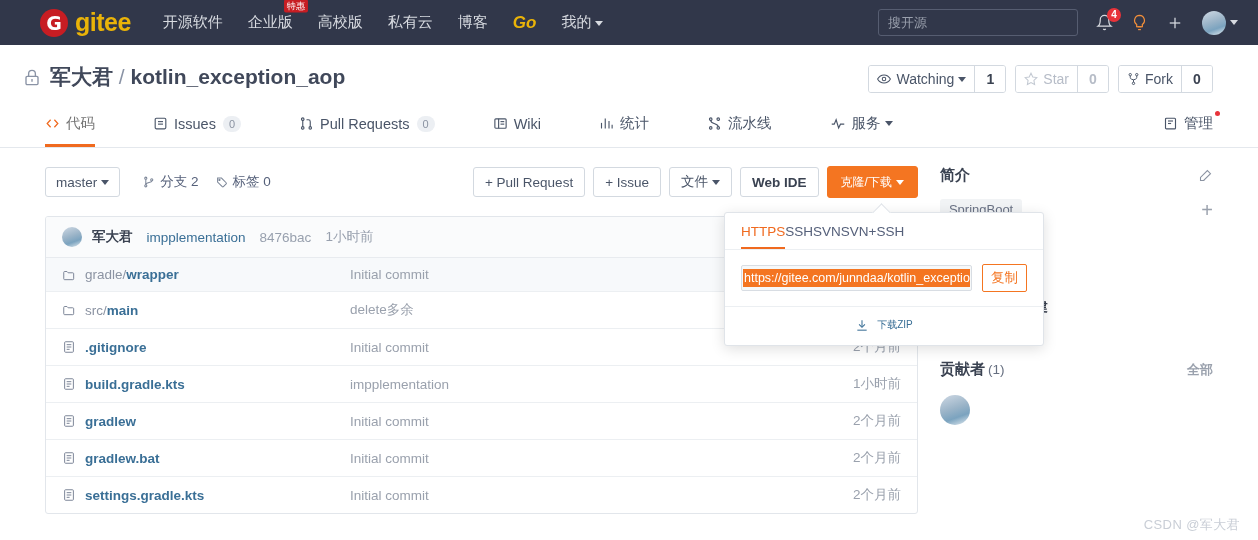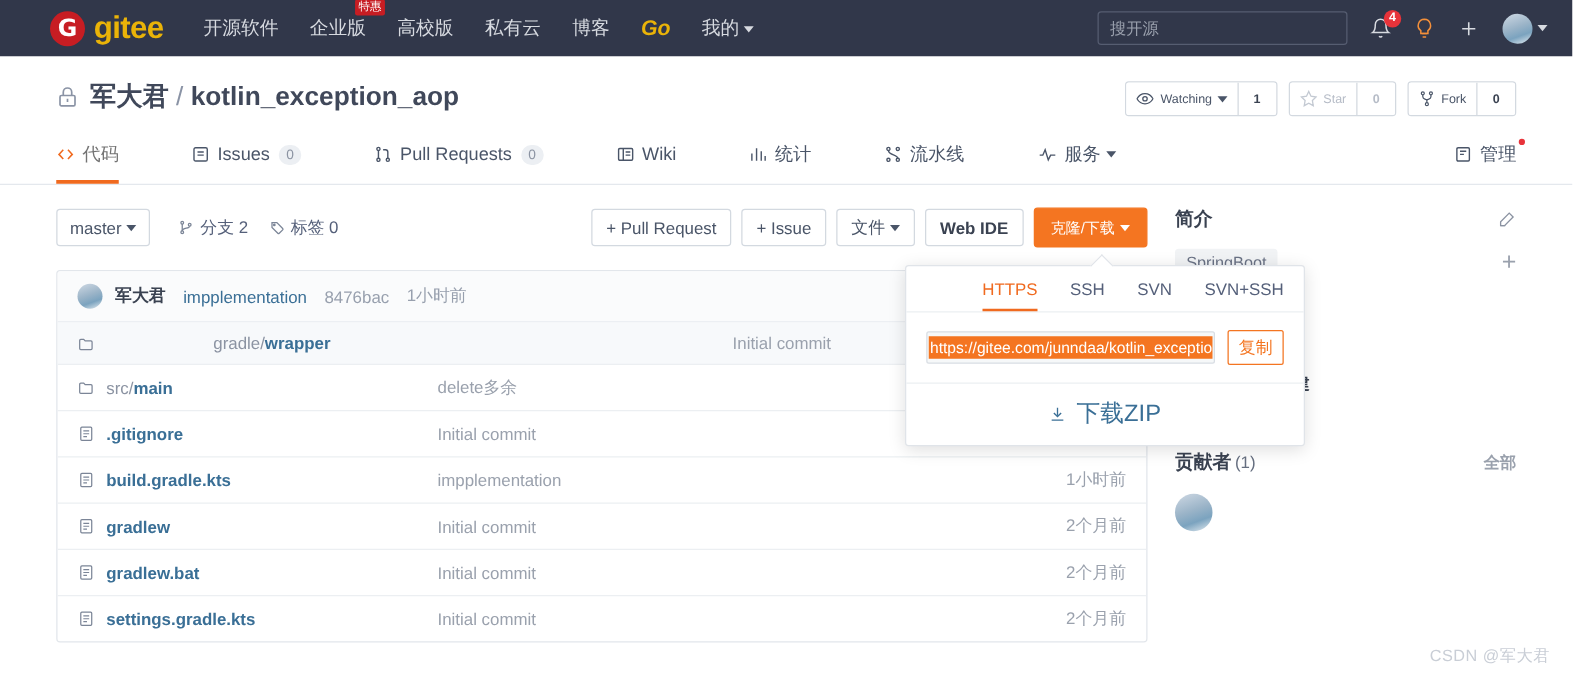--- a/index.html
+++ b/index.html
@@ -135,21 +135,21 @@
     font-weight: bold;
   }
   .avatar-nav {
     width: 24px; height: 24px;
     border-radius: 50%;
     background: linear-gradient(160deg,#cfd9e4 0%, #9bb4c8 45%, #7ba3bf 70%, #e8eef2 100%);
   }
 
   
   .repo-header {
-    padding: 18px 45px 0 45px;
+    padding: 18px 45px 0 23px;
     position: relative;
   }
   .repo-title-row {
     display: flex;
     align-items: center;
   }
   .lock-icon { margin-right: 9px; display:flex; align-items:center; }
   .repo-title {
     font-size: 21px;
     font-weight: bold;
@@ -170,21 +170,21 @@
     display: flex;
     border: 1px solid #d3d9e0;
     border-radius: 3px;
     overflow: hidden;
     height: 26px;
     background: #fff;
   }
   .btn-group > span {
     display: flex;
     align-items: center;
-    font-size: 10px;
+    font-size: 14px;
     padding: 0 8px;
     color: #4a5568;
     background: #fff;
     cursor: pointer;
   }
   .btn-group .count {
     border-left: 1px solid #d3d9e0;
     font-weight: bold;
     color: #3a4251;
     min-width: 14px;
@@ -332,21 +332,21 @@
 
   .frow {
     display: flex;
     align-items: center;
     padding: 9px 16px;
     border-bottom: 1px solid #eceff2;
     font-size: 13.5px;
     cursor: pointer;
   }
   .frow:last-child { border-bottom: none; }
-  .frow.hover { background: #f7f9fb; text-align: center; }
+  .frow.hover { background: #f7f9fb; }
   .frow .ficon { margin-right: 9px; display: flex; align-items: center; flex: 0 0 auto; }
   .frow .fname { width: 265px; color: #3a6f96; }
   .frow .fname .dim { color: #8b93a2; }
   .frow .fname .strong { color: #3a6f96; font-weight: bold; }
   .frow .fmsg { flex: 1; color: #9aa1ad; }
   .frow .ftime { color: #9aa1ad; text-align: right; white-space: nowrap; }
 
   
   .side-section-title {
     font-size: 15px;
@@ -413,22 +413,20 @@
     width: 12px; height: 12px;
     background: #fff;
     border-left: 1px solid #e0e4e9;
     border-top: 1px solid #e0e4e9;
     transform: rotate(45deg);
   }
   .clone-tabs {
     display: flex;
     padding: 0 16px;
     border-bottom: 1px solid #eceff2;
-    gap: 26px;
-    justify-content: flex-end;
   }
   .clone-tab {
     padding: 11px 0 8px 0;
     font-size: 13.5px;
     color: #55607a;
     border-bottom: 2px solid transparent;
     cursor: pointer;
   }
   .clone-tab.active { color: #f06a1f; border-bottom-color: #f06a1f; }
   .clone-body { padding: 14px 16px 0 16px; display: flex; gap: 10px; align-items: center; }
@@ -465,25 +463,24 @@
     border-radius: 2px;
     display: flex;
     align-items: center;
     cursor: pointer;
   }
   .clone-foot {
     margin-top: 14px;
     border-top: 1px solid #eceff2;
     padding: 11px 0 12px 0;
     display: flex;
-    align-items: center;
     justify-content: center;
     gap: 8px;
     color: #3a6f96;
-    font-size: 19px;
+    font-size: 10px;
     cursor: pointer;
   }
 
   .watermark {
     position: absolute;
     right: 18px;
     bottom: 6px;
     color: #c9ced6;
     font-size: 13px;
     letter-spacing: 0.4px;

